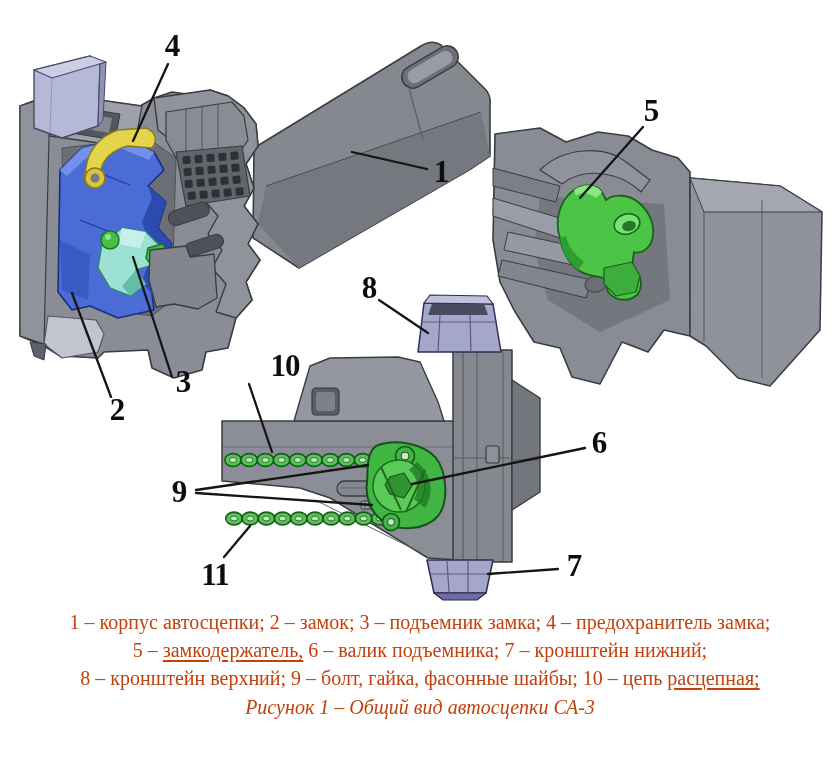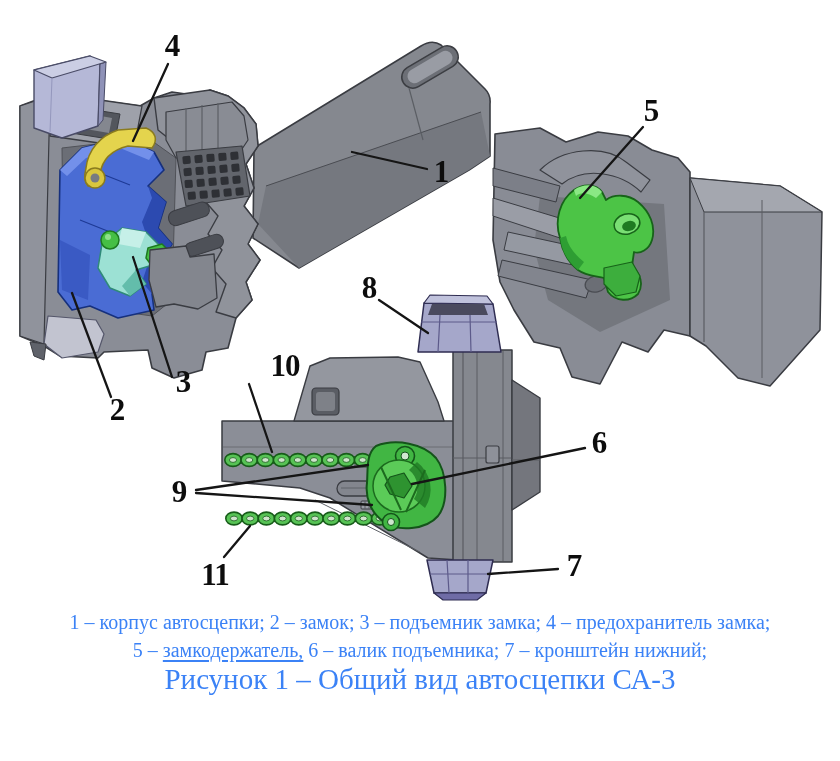--- a/index.html
+++ b/index.html
@@ -3,23 +3,23 @@
 <meta charset="utf-8">
 <style>
   html,body{margin:0;padding:0;background:#fff;}
   .page{position:relative;width:840px;height:761px;background:#ffffff;overflow:hidden;
         font-family:"Liberation Serif",serif;}
   .diagram-svg{position:absolute;left:0;top:0;}
   .callout{position:absolute;transform:translate(-50%,-50%);
            font-family:"Liberation Serif",serif;font-weight:bold;font-size:31px;
            color:#0d0d0d;letter-spacing:-1px;user-select:none;}
   .caption{position:absolute;left:0;top:608px;width:840px;text-align:center;
-           font-size:20px;color:#3b82f6;}
+           font-size:20px;color:#c2410c;}
   .caption-line{height:28px;line-height:28px;white-space:nowrap;}
-  .figure-label{font-size:29px;height:30px;line-height:30px;}
+  .figure-label{font-size:20px;height:30px;line-height:30px;font-style:italic;}
   .misspell{text-decoration-line:underline;text-decoration-style:wavy;
             text-decoration-color:#e03030;text-decoration-thickness:1.5px;
             text-underline-offset:3px;text-decoration:underline;}
 </style>
 </head>
 <body>
 
 <div class="page">
 
 <svg class="diagram-svg" width="840" height="761" viewBox="0 0 840 761">
@@ -292,16 +292,17 @@
 <div class="callout" style="left:599px;top:443px;">6</div>
 <div class="callout" style="left:574px;top:566px;">7</div>
 <div class="callout" style="left:369px;top:288px;">8</div>
 <div class="callout" style="left:179px;top:492px;">9</div>
 <div class="callout" style="left:243px;top:366px;margin-left:42px;">10</div>
 <div class="callout" style="left:215px;top:575px;font-family:Liberation Serif, serif;">11</div>
 
 <div class="caption">
   <div class="caption-line">1 – корпус автосцепки; 2 – замок; 3 – подъемник замка; 4 – предохранитель замка;</div>
   <div class="caption-line"><span>5 – </span><span class="misspell">замкодержатель,</span><span> 6 – валик подъемника; 7 – кронштейн нижний;</span></div>
+  <div class="caption-line"><span>8 – кронштейн верхний; 9 – болт, гайка, фасонные шайбы; 10 – цепь </span><span class="misspell">расцепная;</span></div>
   <div class="caption-line figure-label">Рисунок 1 – Общий вид автосцепки СА-3</div>
 </div>
 
 </div>
 
 </body></html>

